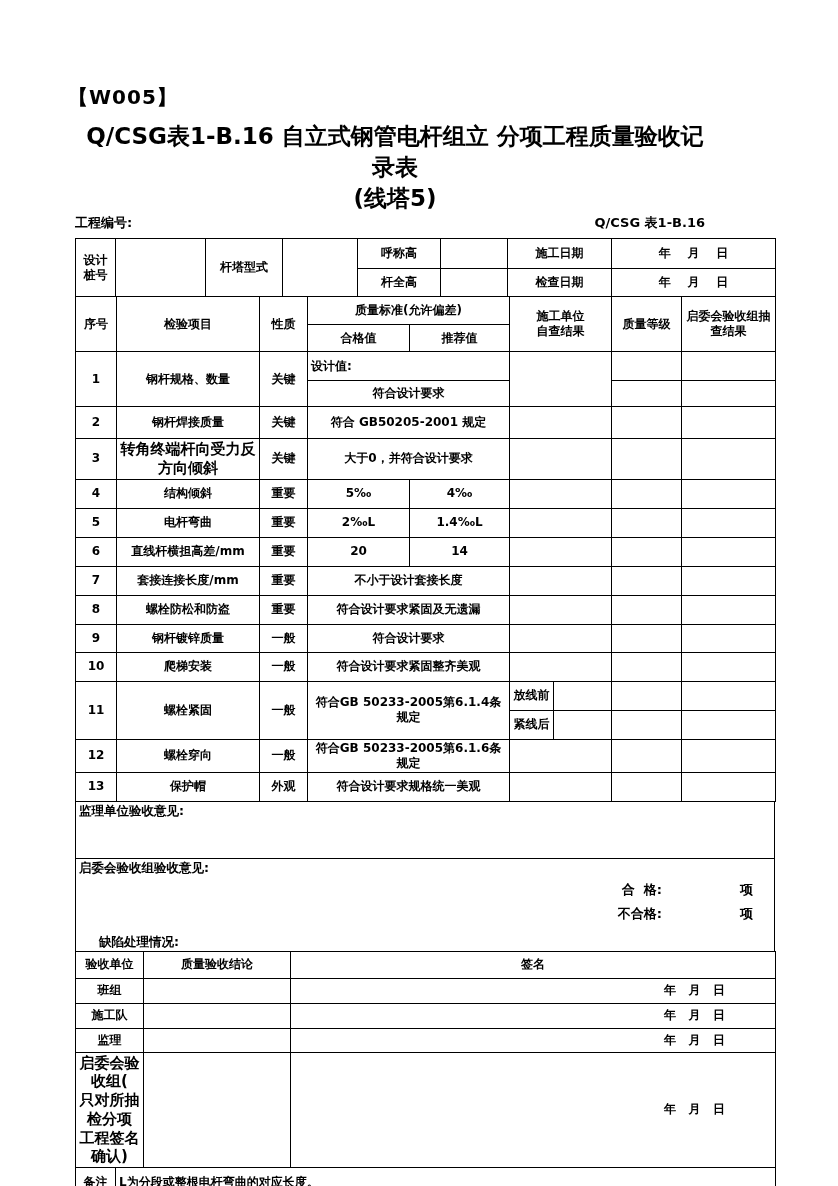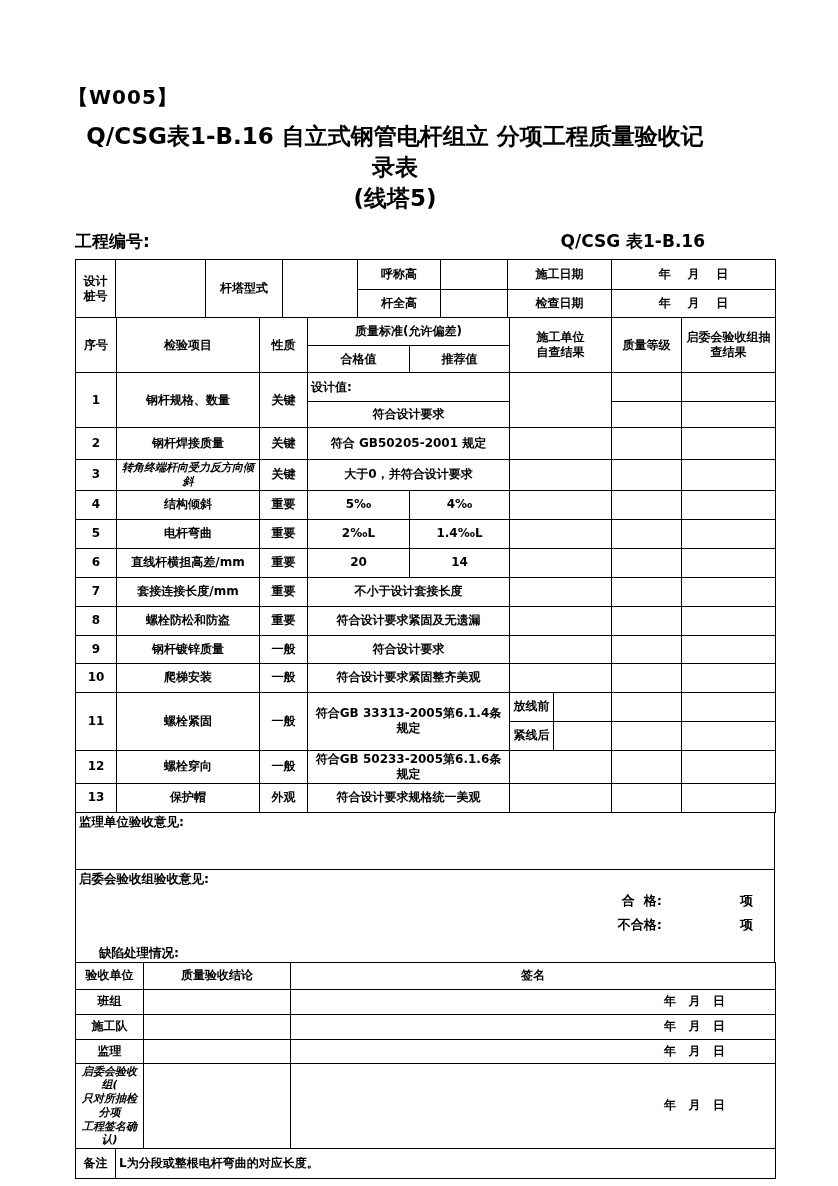--- a/index.html
+++ b/index.html
@@ -7,31 +7,31 @@
   body {
     width: 838px; height: 1186px;
     background: #ffffff; color: #000;
     font-family: "DejaVu Sans", "Liberation Sans", sans-serif;
     font-weight: bold;
   }
   .sheet { padding: 84px 63px 0 75px; width: 778px; }
   .code-line { font-size: 20px; margin-left: -7px; letter-spacing: 1px; }
   .title { text-align: center; font-size: 23px; line-height: 1.35; margin-top: 10px; }
   .meta-row { display: flex; justify-content: space-between; align-items: flex-end;
-              font-size: 17px; margin: 16px 0 7px 0; padding-right: 10px; }
+              font-size: 13px; margin: 0 0 7px 0; padding-right: 10px; }
   table { border-collapse: collapse; table-layout: fixed; width: 700px; margin-top: -1px; }
   td {
     border: 1px solid #000; font-size: 12px; line-height: 1.25;
     text-align: center; vertical-align: middle; padding: 1px 3px; overflow: hidden;
   }
   td.l { text-align: left; }
   td.top { vertical-align: top; }
   .pre { white-space: pre; }
   .preline { white-space: pre-line; }
-  .small { font-size: 11px; line-height: 1.25; font-style: italic; }
+  .small { font-size: 15px; line-height: 1.25; }
   .date-cell { white-space: pre; }
   .sign-date { text-align: right; padding-right: 50px; white-space: pre; }
   .opinion-label { font-size: 12.5px; }
   .committee-line { display: flex; justify-content: flex-end; align-items: center;
                     padding-right: 18px; margin-top: 7px; font-size: 13px; }
   .committee-line .gap { width: 78px; }
   .defect { margin-top: 12px; padding-left: 20px; font-size: 12.5px; }
 </style>
 </head>
 <body>
@@ -215,21 +215,21 @@
       <td colspan="2">符合设计要求紧固整齐美观</td>
       <td colspan="2"></td>
       <td></td>
       <td></td>
     </tr>
 
     <tr style="height:29px">
       <td rowspan="2">11</td>
       <td rowspan="2">螺栓紧固</td>
       <td rowspan="2">一般</td>
-      <td rowspan="2" colspan="2">符合GB 33313-2005第6.1.4条规定</td>
+      <td rowspan="2" colspan="2">符合GB 50233-2005第6.1.4条规定</td>
       <td>放线前</td>
       <td></td>
       <td></td>
       <td></td>
     </tr>
     <tr style="height:29px">
       <td>紧线后</td>
       <td></td>
       <td></td>
       <td></td>

